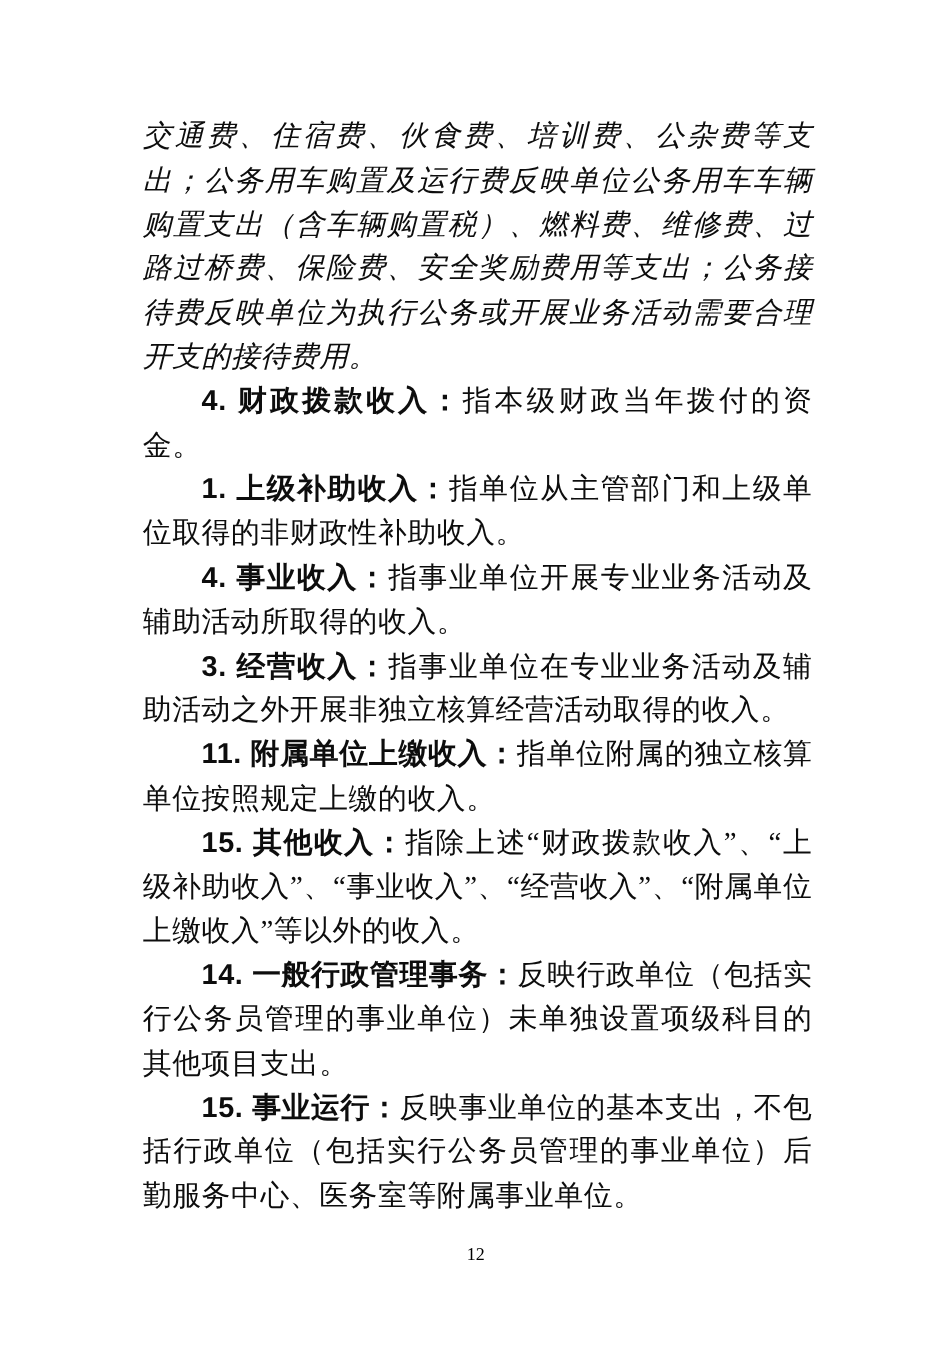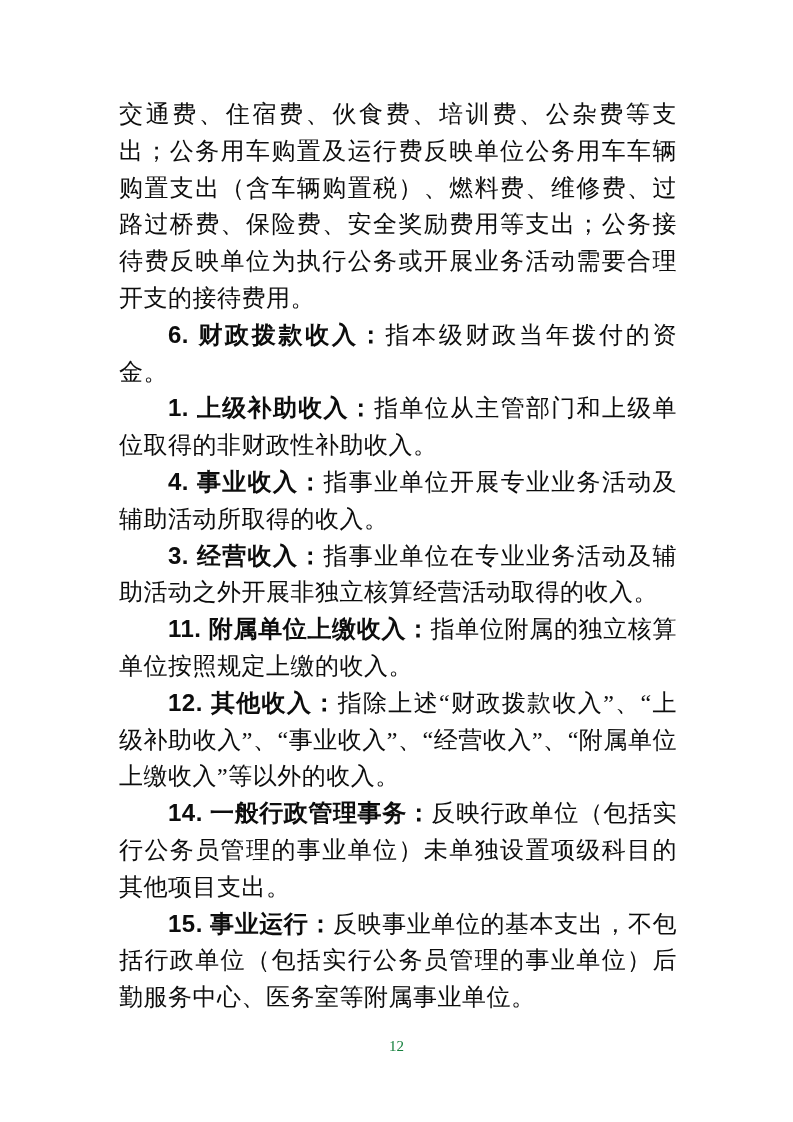--- a/index.html
+++ b/index.html
@@ -27,56 +27,57 @@
     text-justify: inter-ideograph;
     letter-spacing: 0.5px;
   }
   .para {
     margin: 0;
     padding: 0;
     text-indent: 49px;
   }
   .para.no-indent {
     text-indent: 0;
+    font-style: italic;
   }
   .term {
     font-weight: 700;
     font-family: "Liberation Sans", "DejaVu Sans", sans-serif;
     letter-spacing: 0.5px;
   }
   .page-footer {
     position: absolute;
     left: 0;
     top: 1036px;
     width: 793px;
     text-align: center;
     font-size: 15px;
     line-height: 20px;
-    color: #15803d;
+    color: #000000;
   }
 </style>
 </head>
 <body>
 
 <div class="page">
   <div class="content">
 
     <p class="para no-indent"><span>交通费、住宿费、伙食费、培训费、公杂费等支出；公务用车购置及运行费反映单位公务用车车辆购置支出（含车辆购置税）、燃料费、维修费、过路过桥费、保险费、安全奖励费用等支出；公务接待费反映单位为执行公务或开展业务活动需要合理开支的接待费用。</span></p>
 
-    <p class="para"><span class="term">6. 财政拨款收入：</span><span>指本级财政当年拨付的资金。</span></p>
+    <p class="para"><span class="term">4. 财政拨款收入：</span><span>指本级财政当年拨付的资金。</span></p>
 
     <p class="para"><span class="term">1. 上级补助收入：</span><span>指单位从主管部门和上级单位取得的非财政性补助收入。</span></p>
 
     <p class="para"><span class="term">4. 事业收入：</span><span>指事业单位开展专业业务活动及辅助活动所取得的收入。</span></p>
 
     <p class="para"><span class="term">3. 经营收入：</span><span>指事业单位在专业业务活动及辅助活动之外开展非独立核算经营活动取得的收入。</span></p>
 
     <p class="para"><span class="term">11. 附属单位上缴收入：</span><span>指单位附属的独立核算单位按照规定上缴的收入。</span></p>
 
-    <p class="para"><span class="term">12. 其他收入：</span><span>指除上述“财政拨款收入”、“上级补助收入”、“事业收入”、“经营收入”、“附属单位上缴收入”等以外的收入。</span></p>
+    <p class="para"><span class="term">15. 其他收入：</span><span>指除上述“财政拨款收入”、“上级补助收入”、“事业收入”、“经营收入”、“附属单位上缴收入”等以外的收入。</span></p>
 
 
     <p class="para"><span class="term">14. 一般行政管理事务：</span><span>反映行政单位（包括实行公务员管理的事业单位）未单独设置项级科目的其他项目支出。</span></p>
 
     <p class="para"><span class="term">15. 事业运行：</span><span>反映事业单位的基本支出，不包括行政单位（包括实行公务员管理的事业单位）后勤服务中心、医务室等附属事业单位。</span></p>
 
   </div>
 
   <div class="page-footer">12</div>
 </div>

